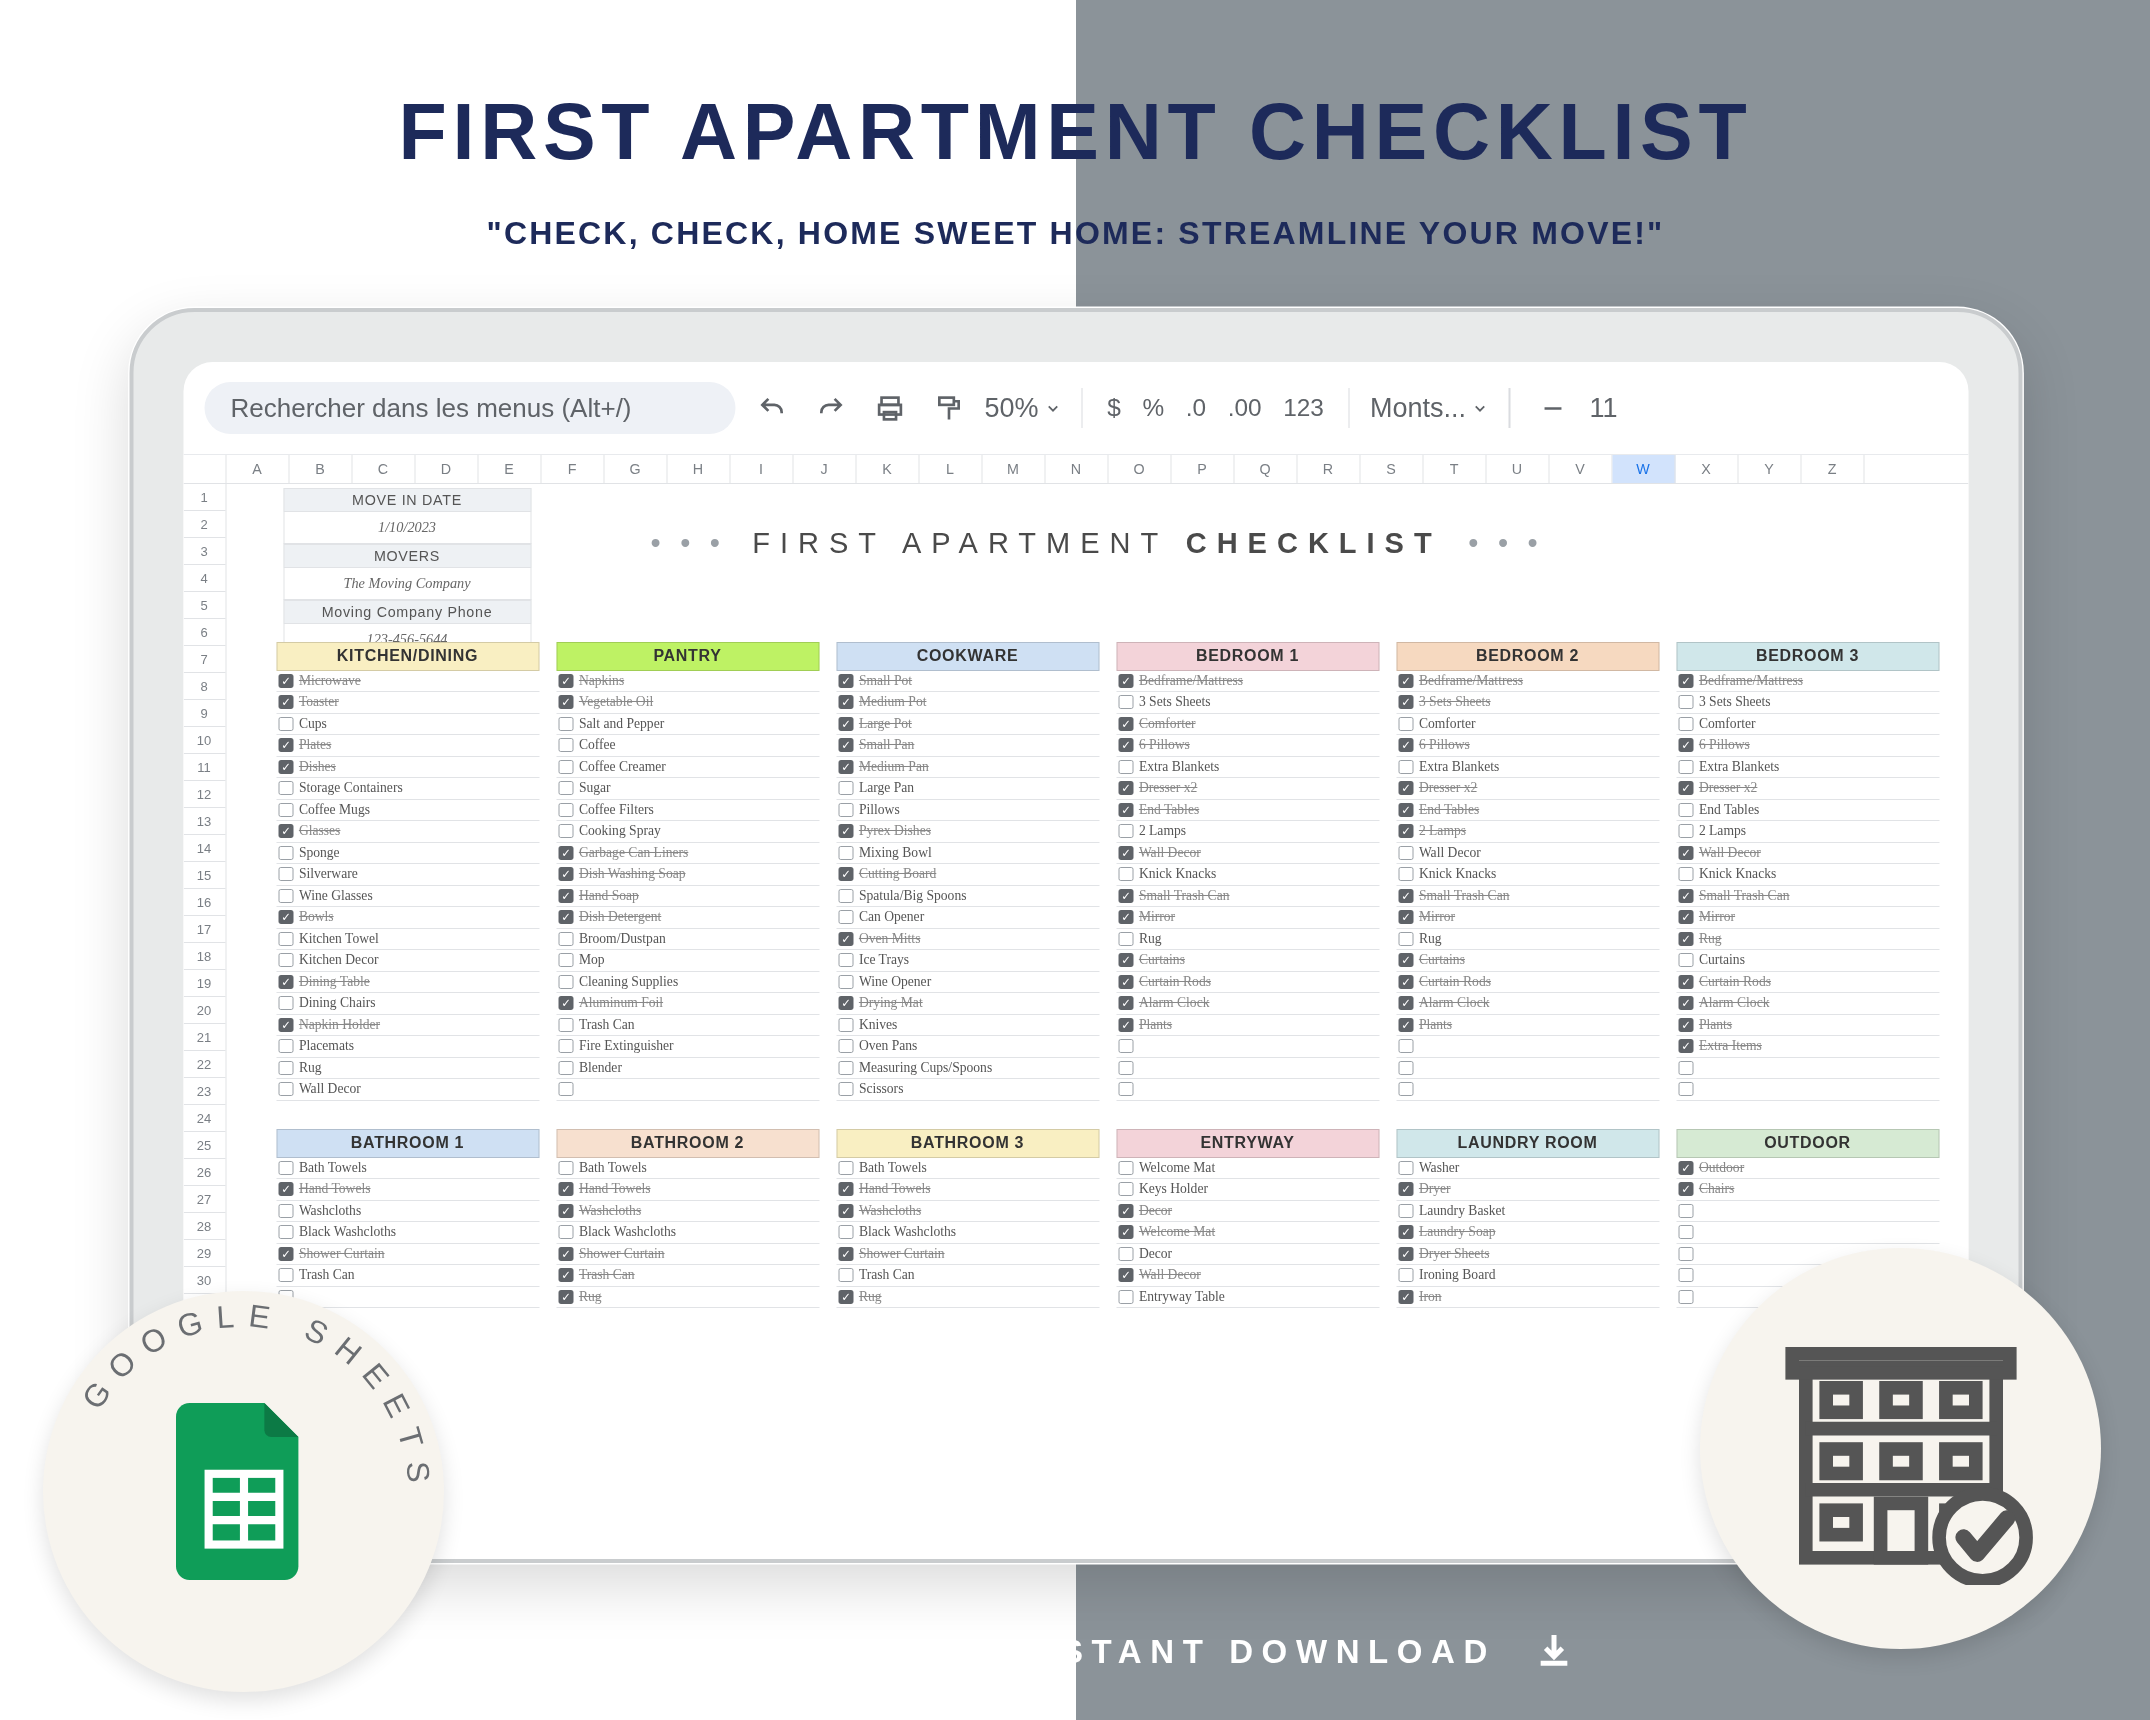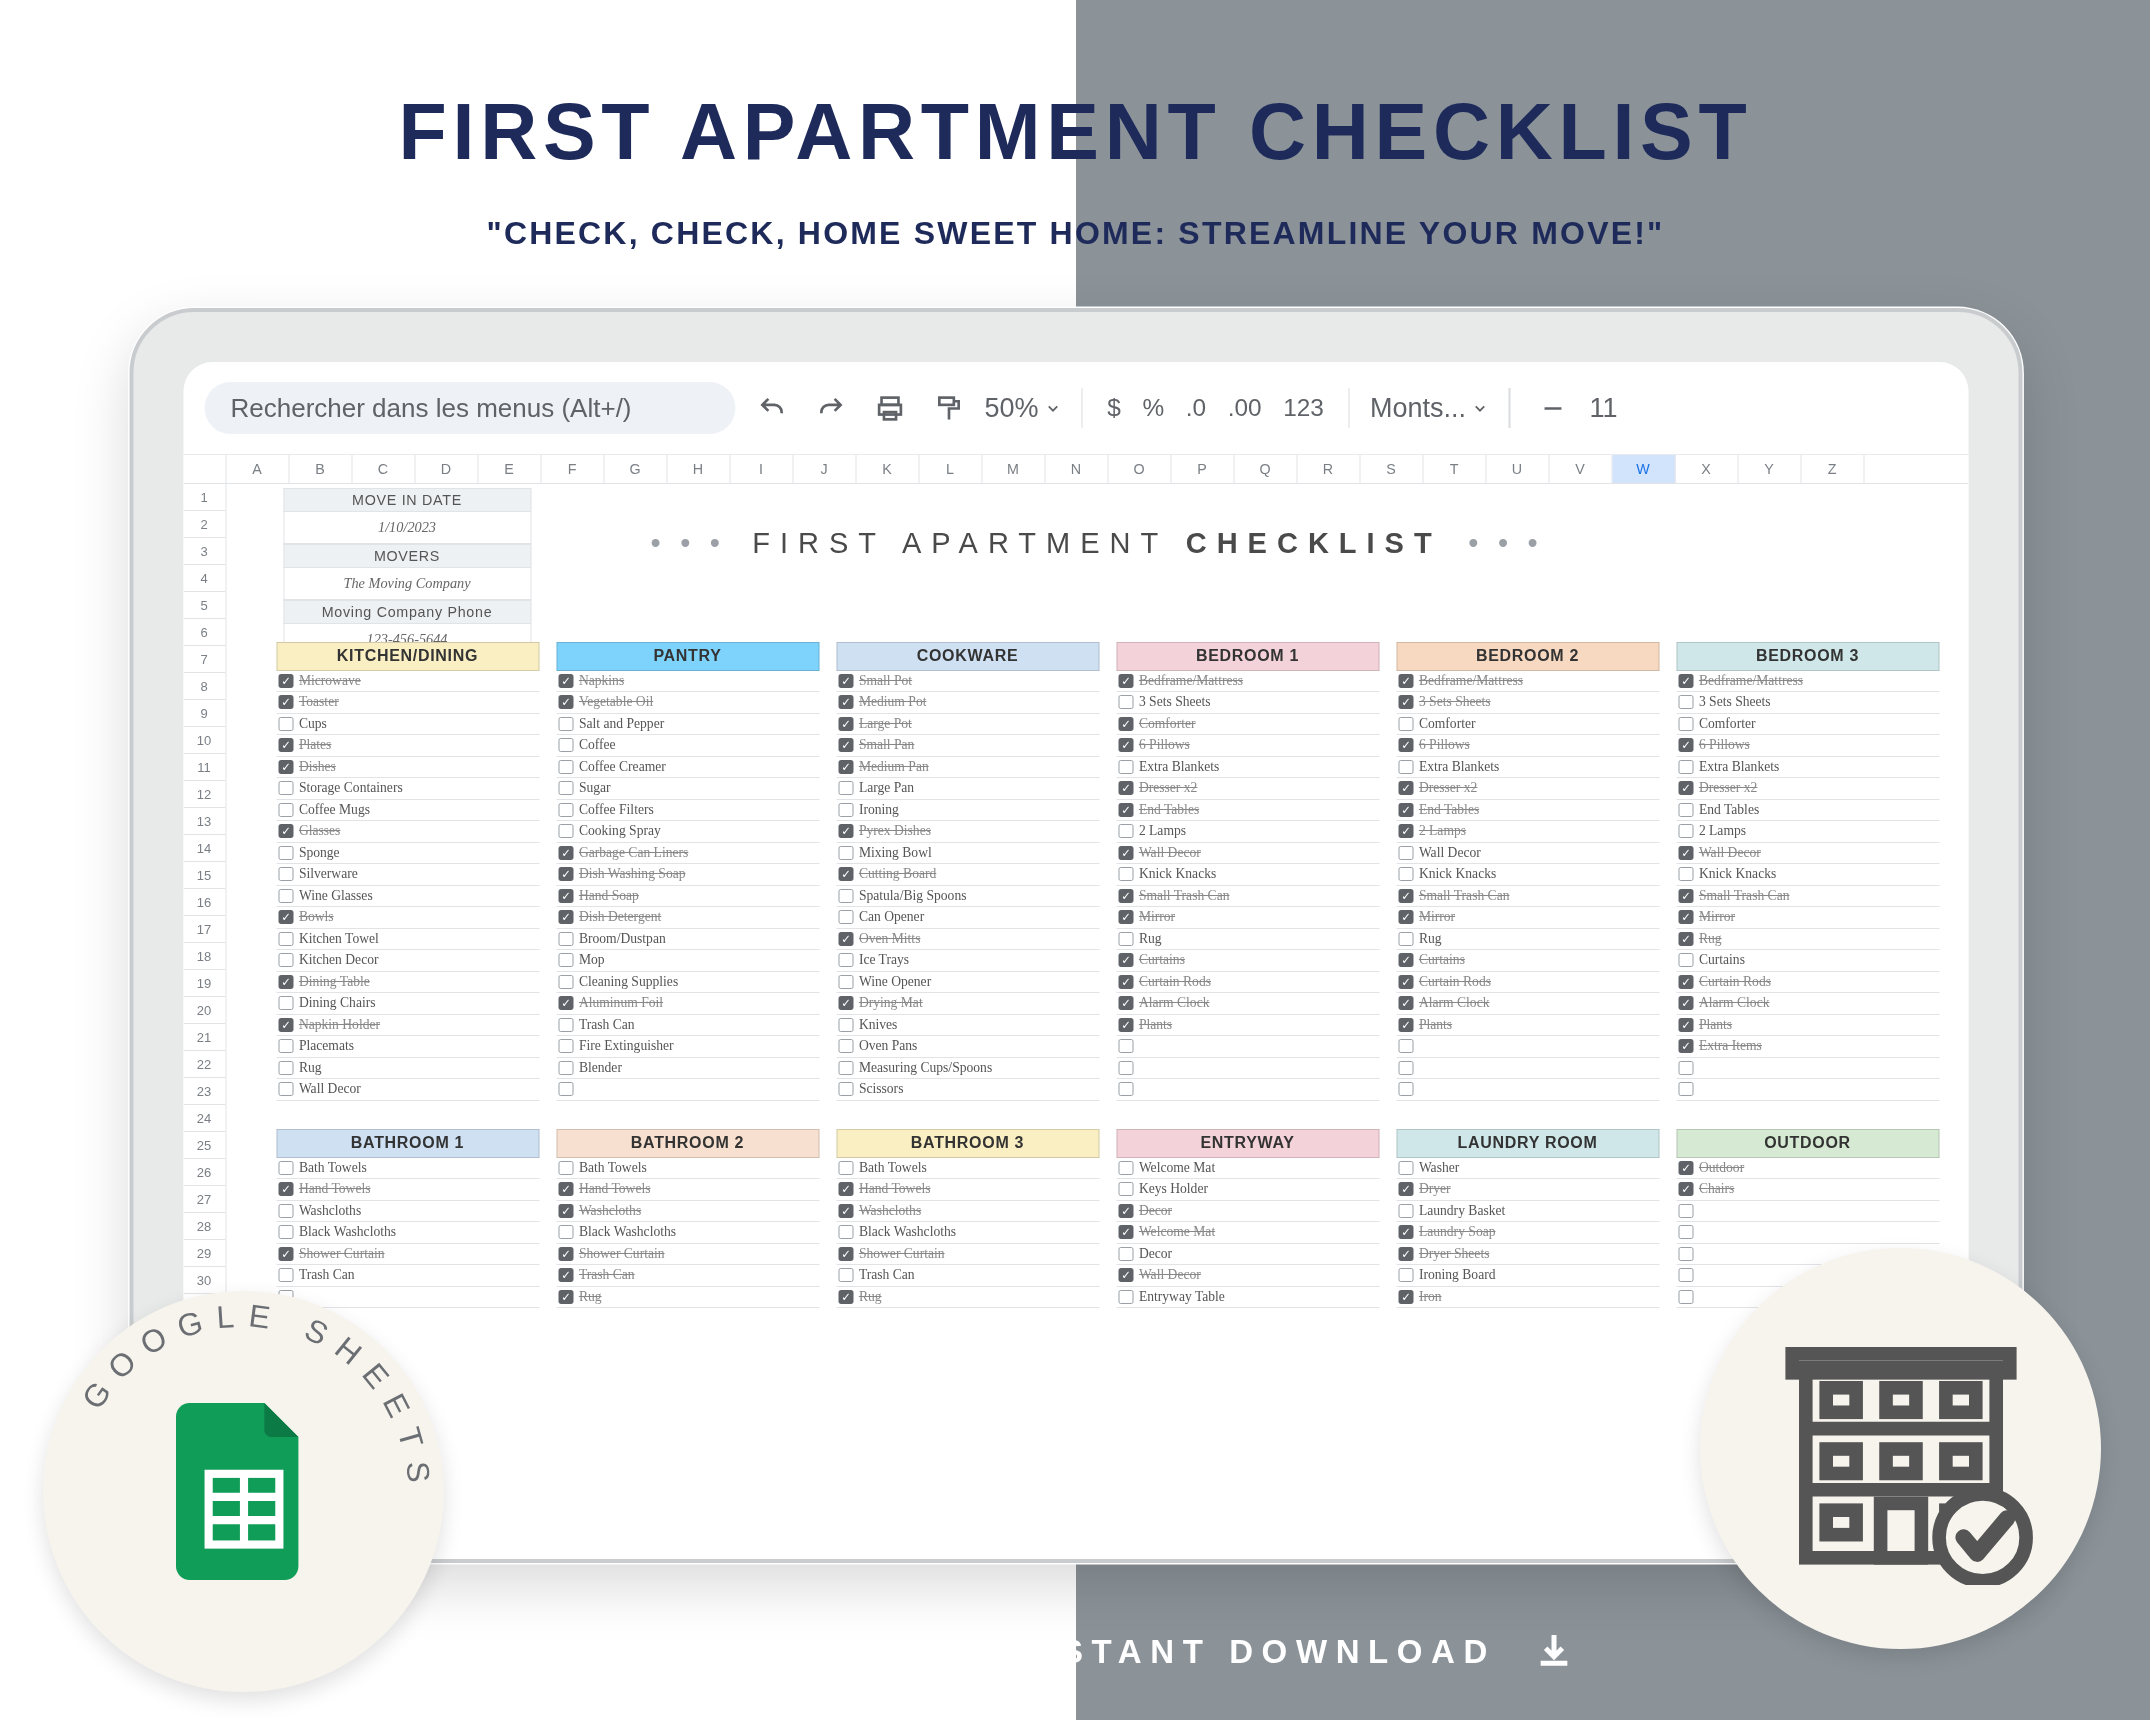--- a/index.html
+++ b/index.html
@@ -446,21 +446,21 @@
                 <div class="item">
                   <span class="cb"></span>
                   <span class="lbl">Rug</span>
                 </div>
                 <div class="item">
                   <span class="cb"></span>
                   <span class="lbl">Wall Decor</span>
                 </div>
               </div>
               <div class="catcol">
-                <div class="cathdr" style="background: #7dd3fc;">PANTRY</div>
+                <div class="cathdr" style="background: #bef264;">PANTRY</div>
                 <div class="item done">
                   <span class="cb checked">✓</span>
                   <span class="lbl">Napkins</span>
                 </div>
                 <div class="item done">
                   <span class="cb checked">✓</span>
                   <span class="lbl">Vegetable Oil</span>
                 </div>
                 <div class="item">
                   <span class="cb"></span>
@@ -556,21 +556,21 @@
                 <div class="item done">
                   <span class="cb checked">✓</span>
                   <span class="lbl">Medium Pan</span>
                 </div>
                 <div class="item">
                   <span class="cb"></span>
                   <span class="lbl">Large Pan</span>
                 </div>
                 <div class="item">
                   <span class="cb"></span>
-                  <span class="lbl">Ironing</span>
+                  <span class="lbl">Pillows</span>
                 </div>
                 <div class="item done">
                   <span class="cb checked">✓</span>
                   <span class="lbl">Pyrex Dishes</span>
                 </div>
                 <div class="item">
                   <span class="cb"></span>
                   <span class="lbl">Mixing Bowl</span>
                 </div>
                 <div class="item done">

